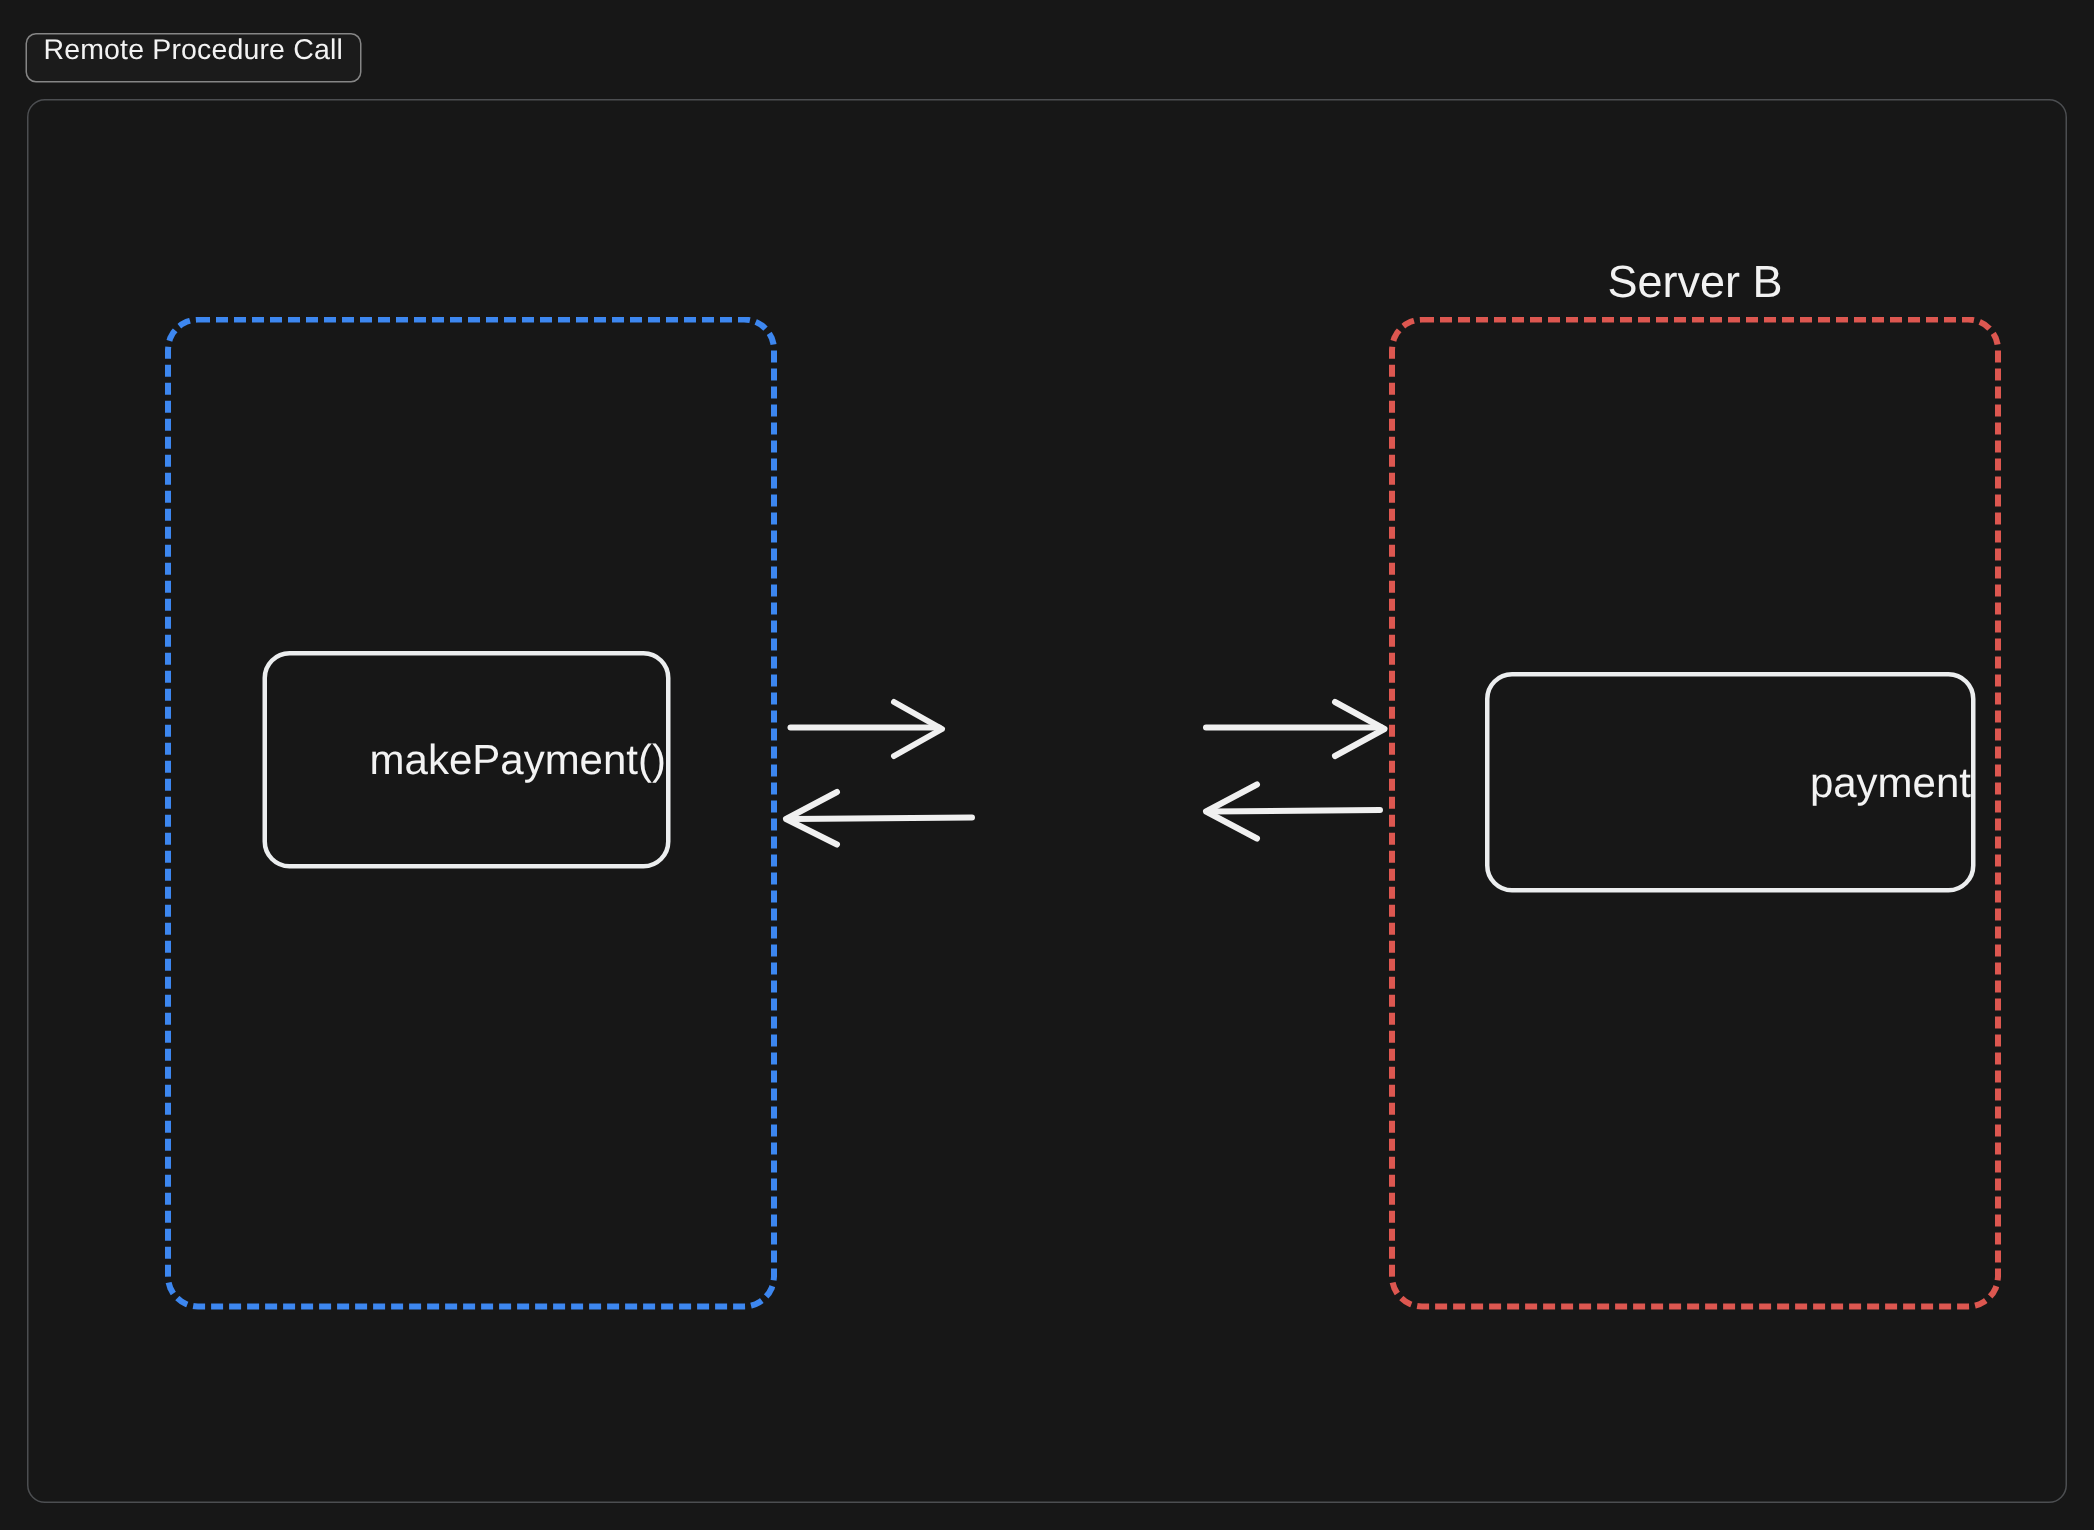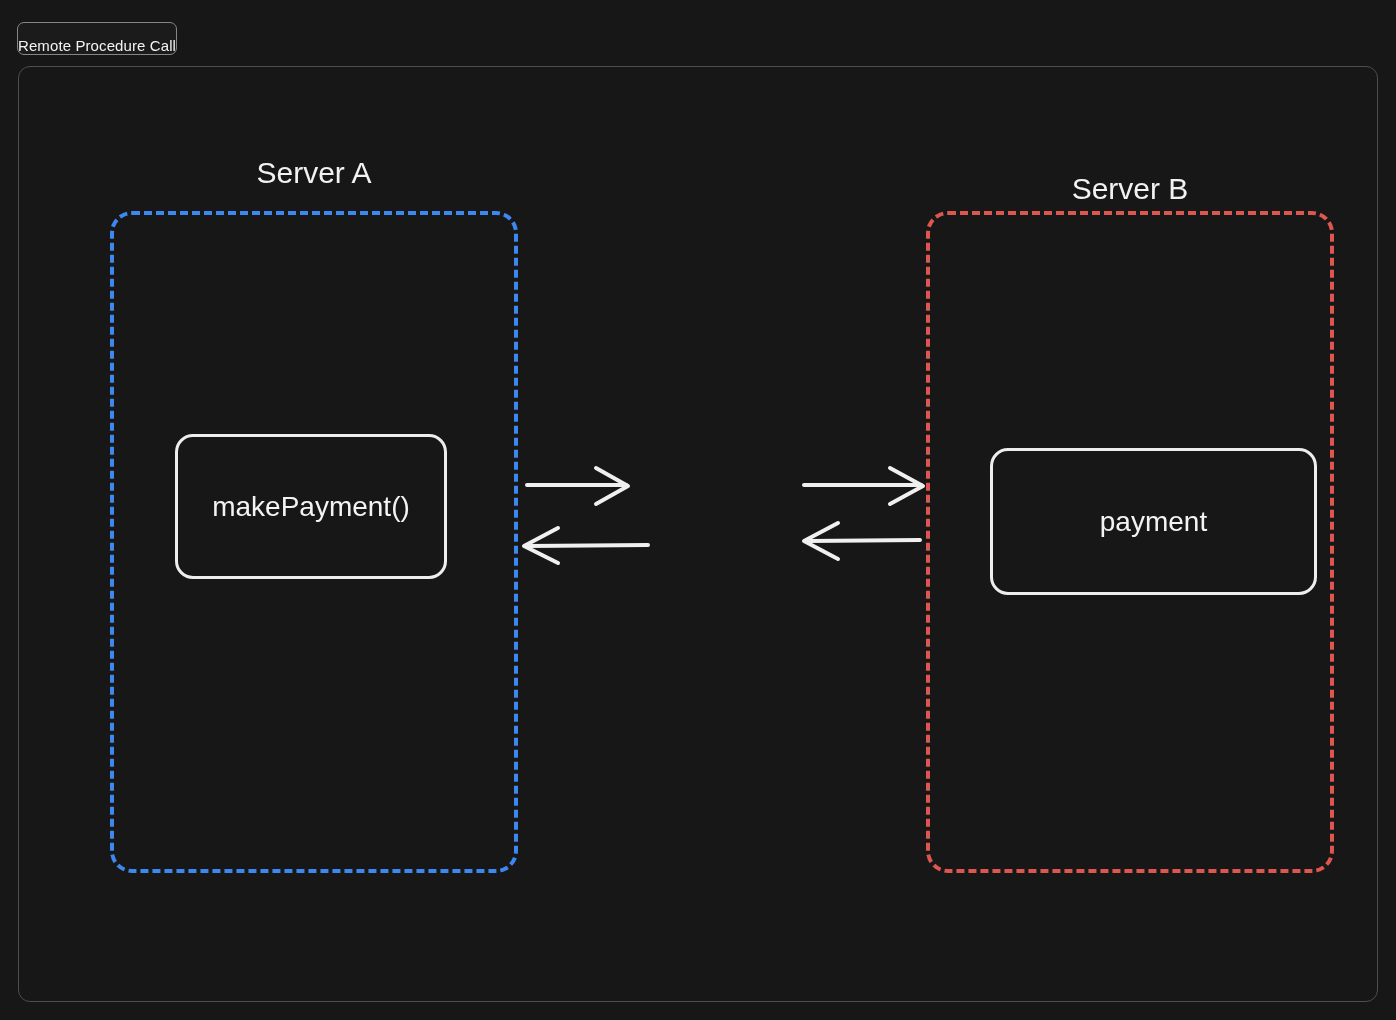--- a/index.html
+++ b/index.html
@@ -20,27 +20,27 @@
   }
 
   
   .title-badge {
     position: absolute;
     left: 17px;
     top: 22px;
     height: 33px;
     box-sizing: border-box;
     display: flex;
-    align-items: flex-end;
-    padding: 0 0;
+    align-items: flex-start;
+    padding: 0 11px;
     border: 1px solid #868686;
     border-radius: 7px;
     background: #1b1b1b;
     color: #f3f3f3;
-    font-size: 15px;
+    font-size: 19px;
     letter-spacing: 0.1px;
     white-space: nowrap;
     z-index: 10;
   }
 
   
   .outer-frame {
     position: absolute;
     left: 18px;
     top: 66px;
@@ -85,21 +85,21 @@
 
   
   .node-box {
     position: absolute;
     box-sizing: border-box;
     border: 3px solid #eceeef;
     border-radius: 18px;
     background: #171717;
     display: flex;
     align-items: center;
-    justify-content: center;
+    justify-content: flex-end;
     color: #f3f3f3;
     font-size: 28px;
     white-space: nowrap;
   }
   .node-box.make-payment {
     left: 175px; top: 434px;
     width: 272px; height: 145px;
   }
   .node-box.payment {
     left: 990px; top: 448px;
@@ -138,21 +138,20 @@
 <body>
 
 <div id="stage">
 
   <div class="title-badge">
     <span>Remote Procedure Call</span>
   </div>
 
   <div class="outer-frame"></div>
 
-  <div class="group-label a">Server A</div>
   <div class="group-label b">Server B</div>
 
   <div class="server-zone a"></div>
   <div class="server-zone b"></div>
 
   <div class="node-box make-payment">
     <span>makePayment()</span>
   </div>
 
   <div class="node-box payment">

